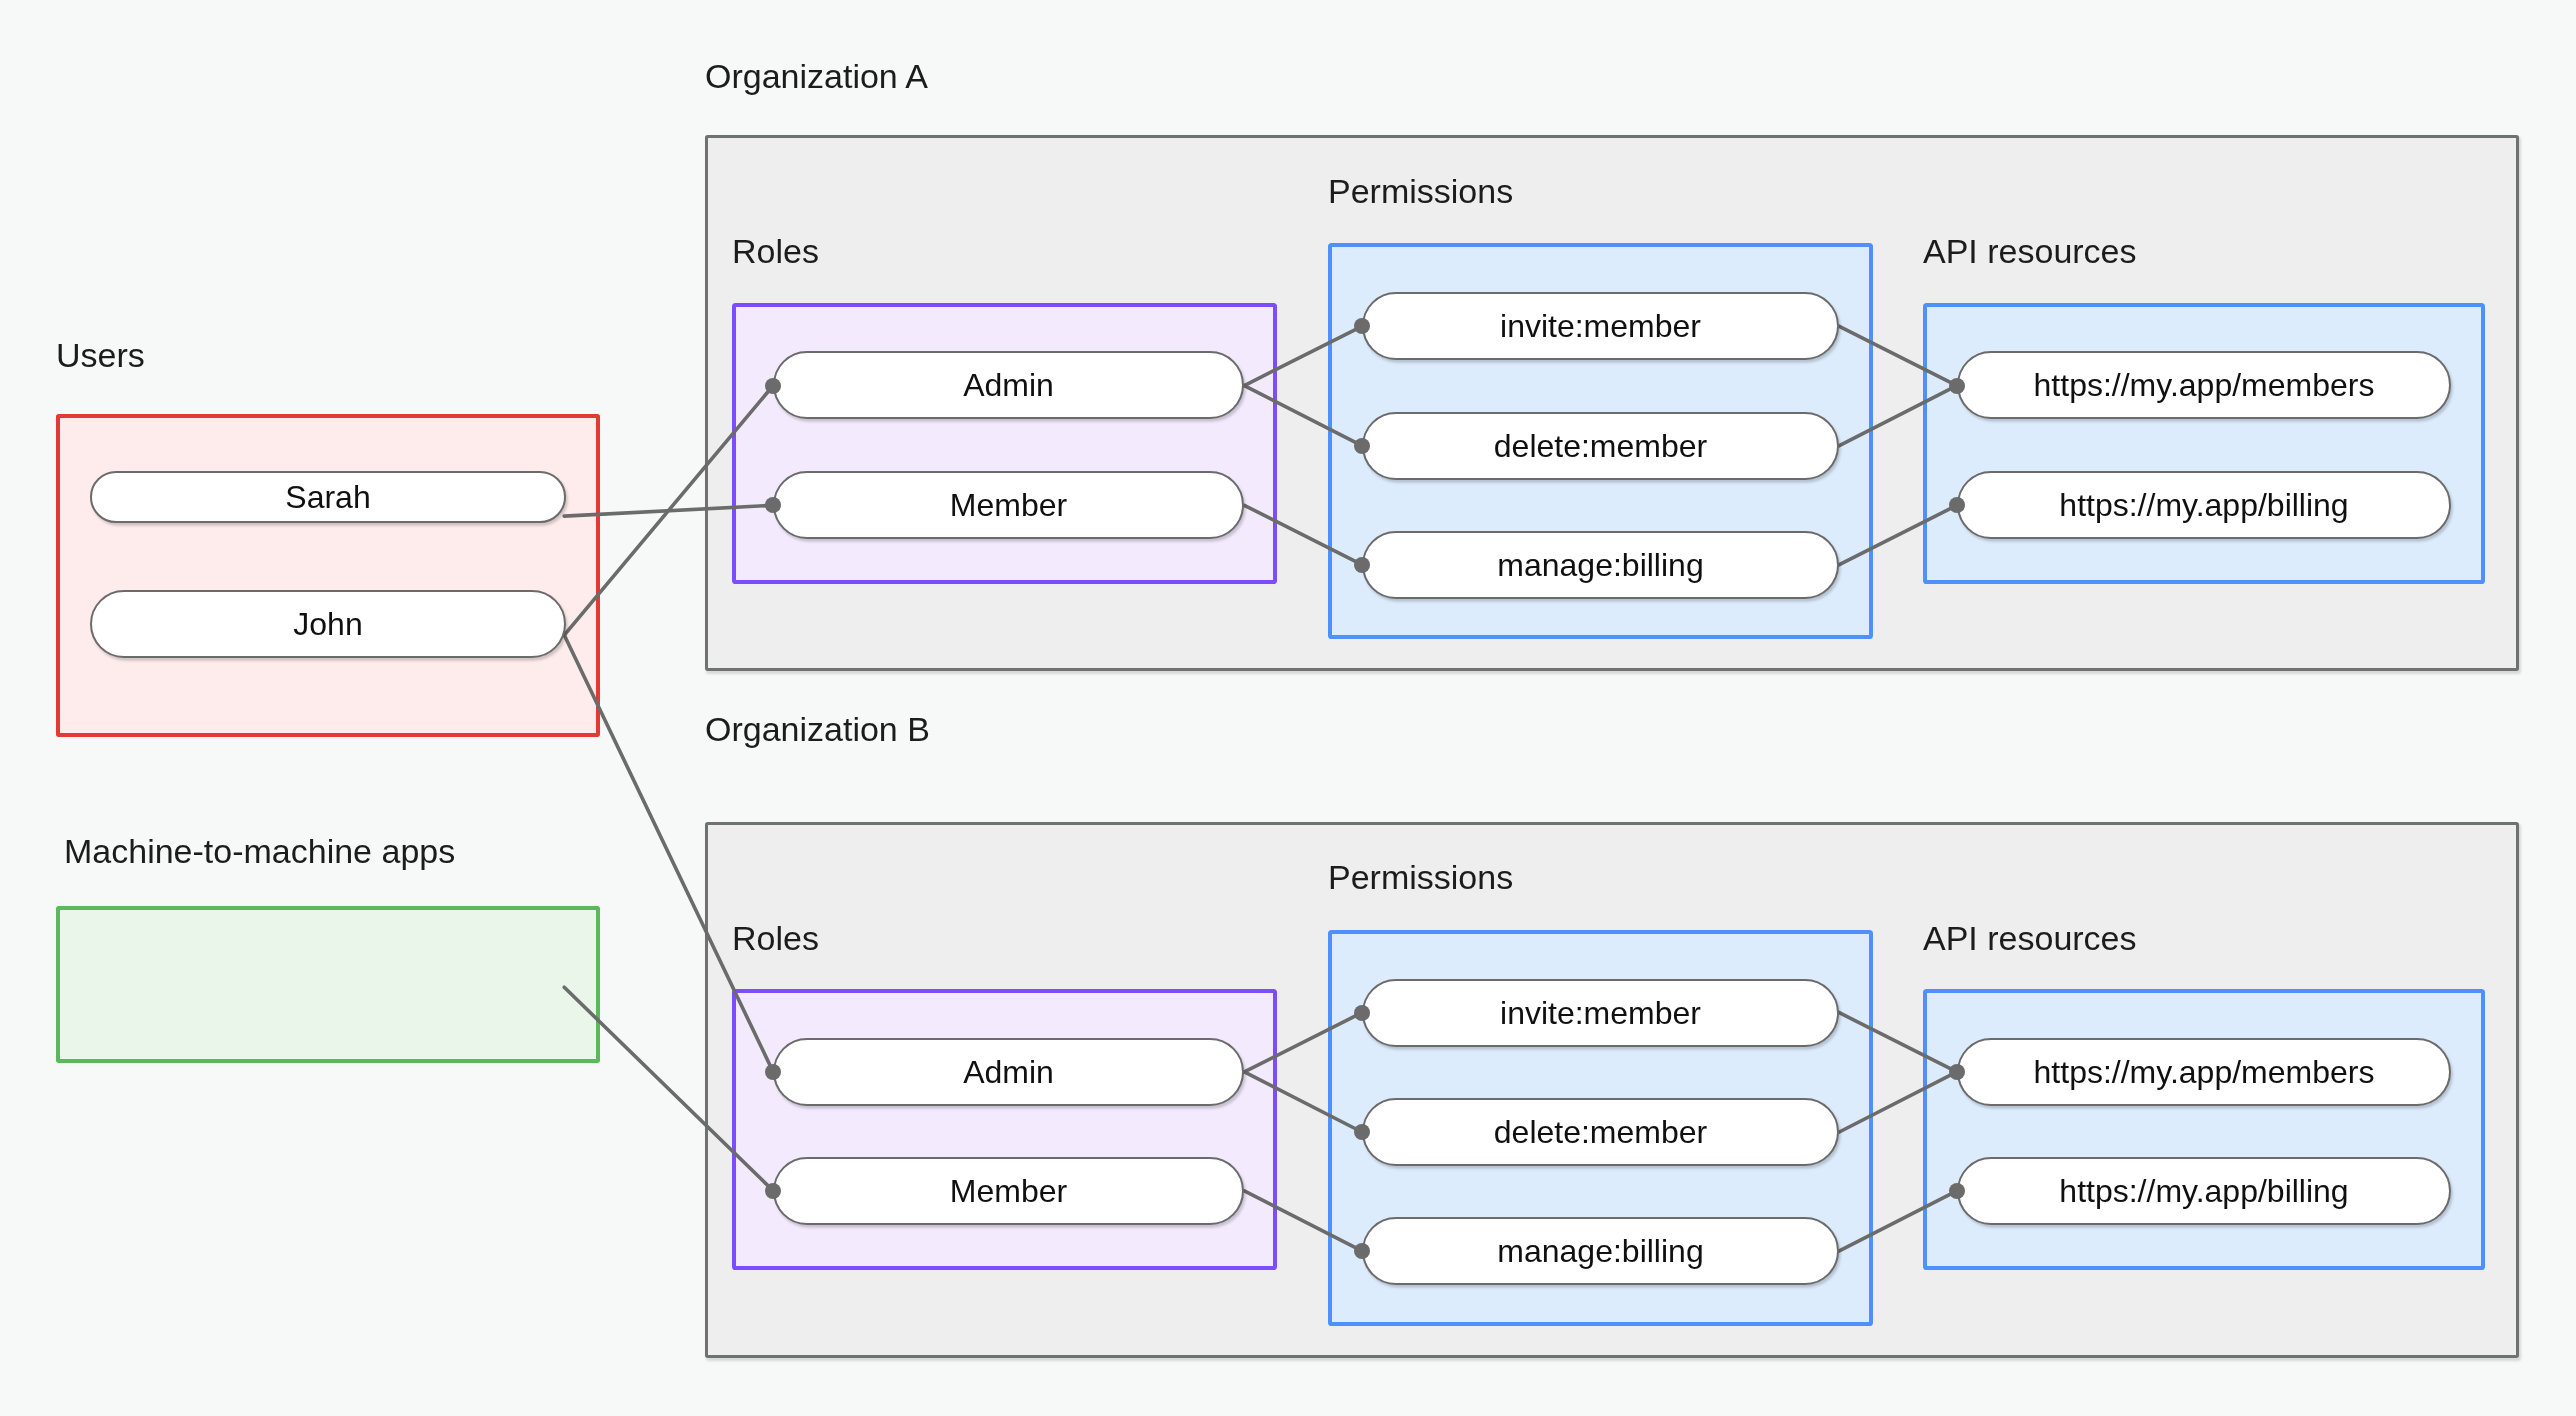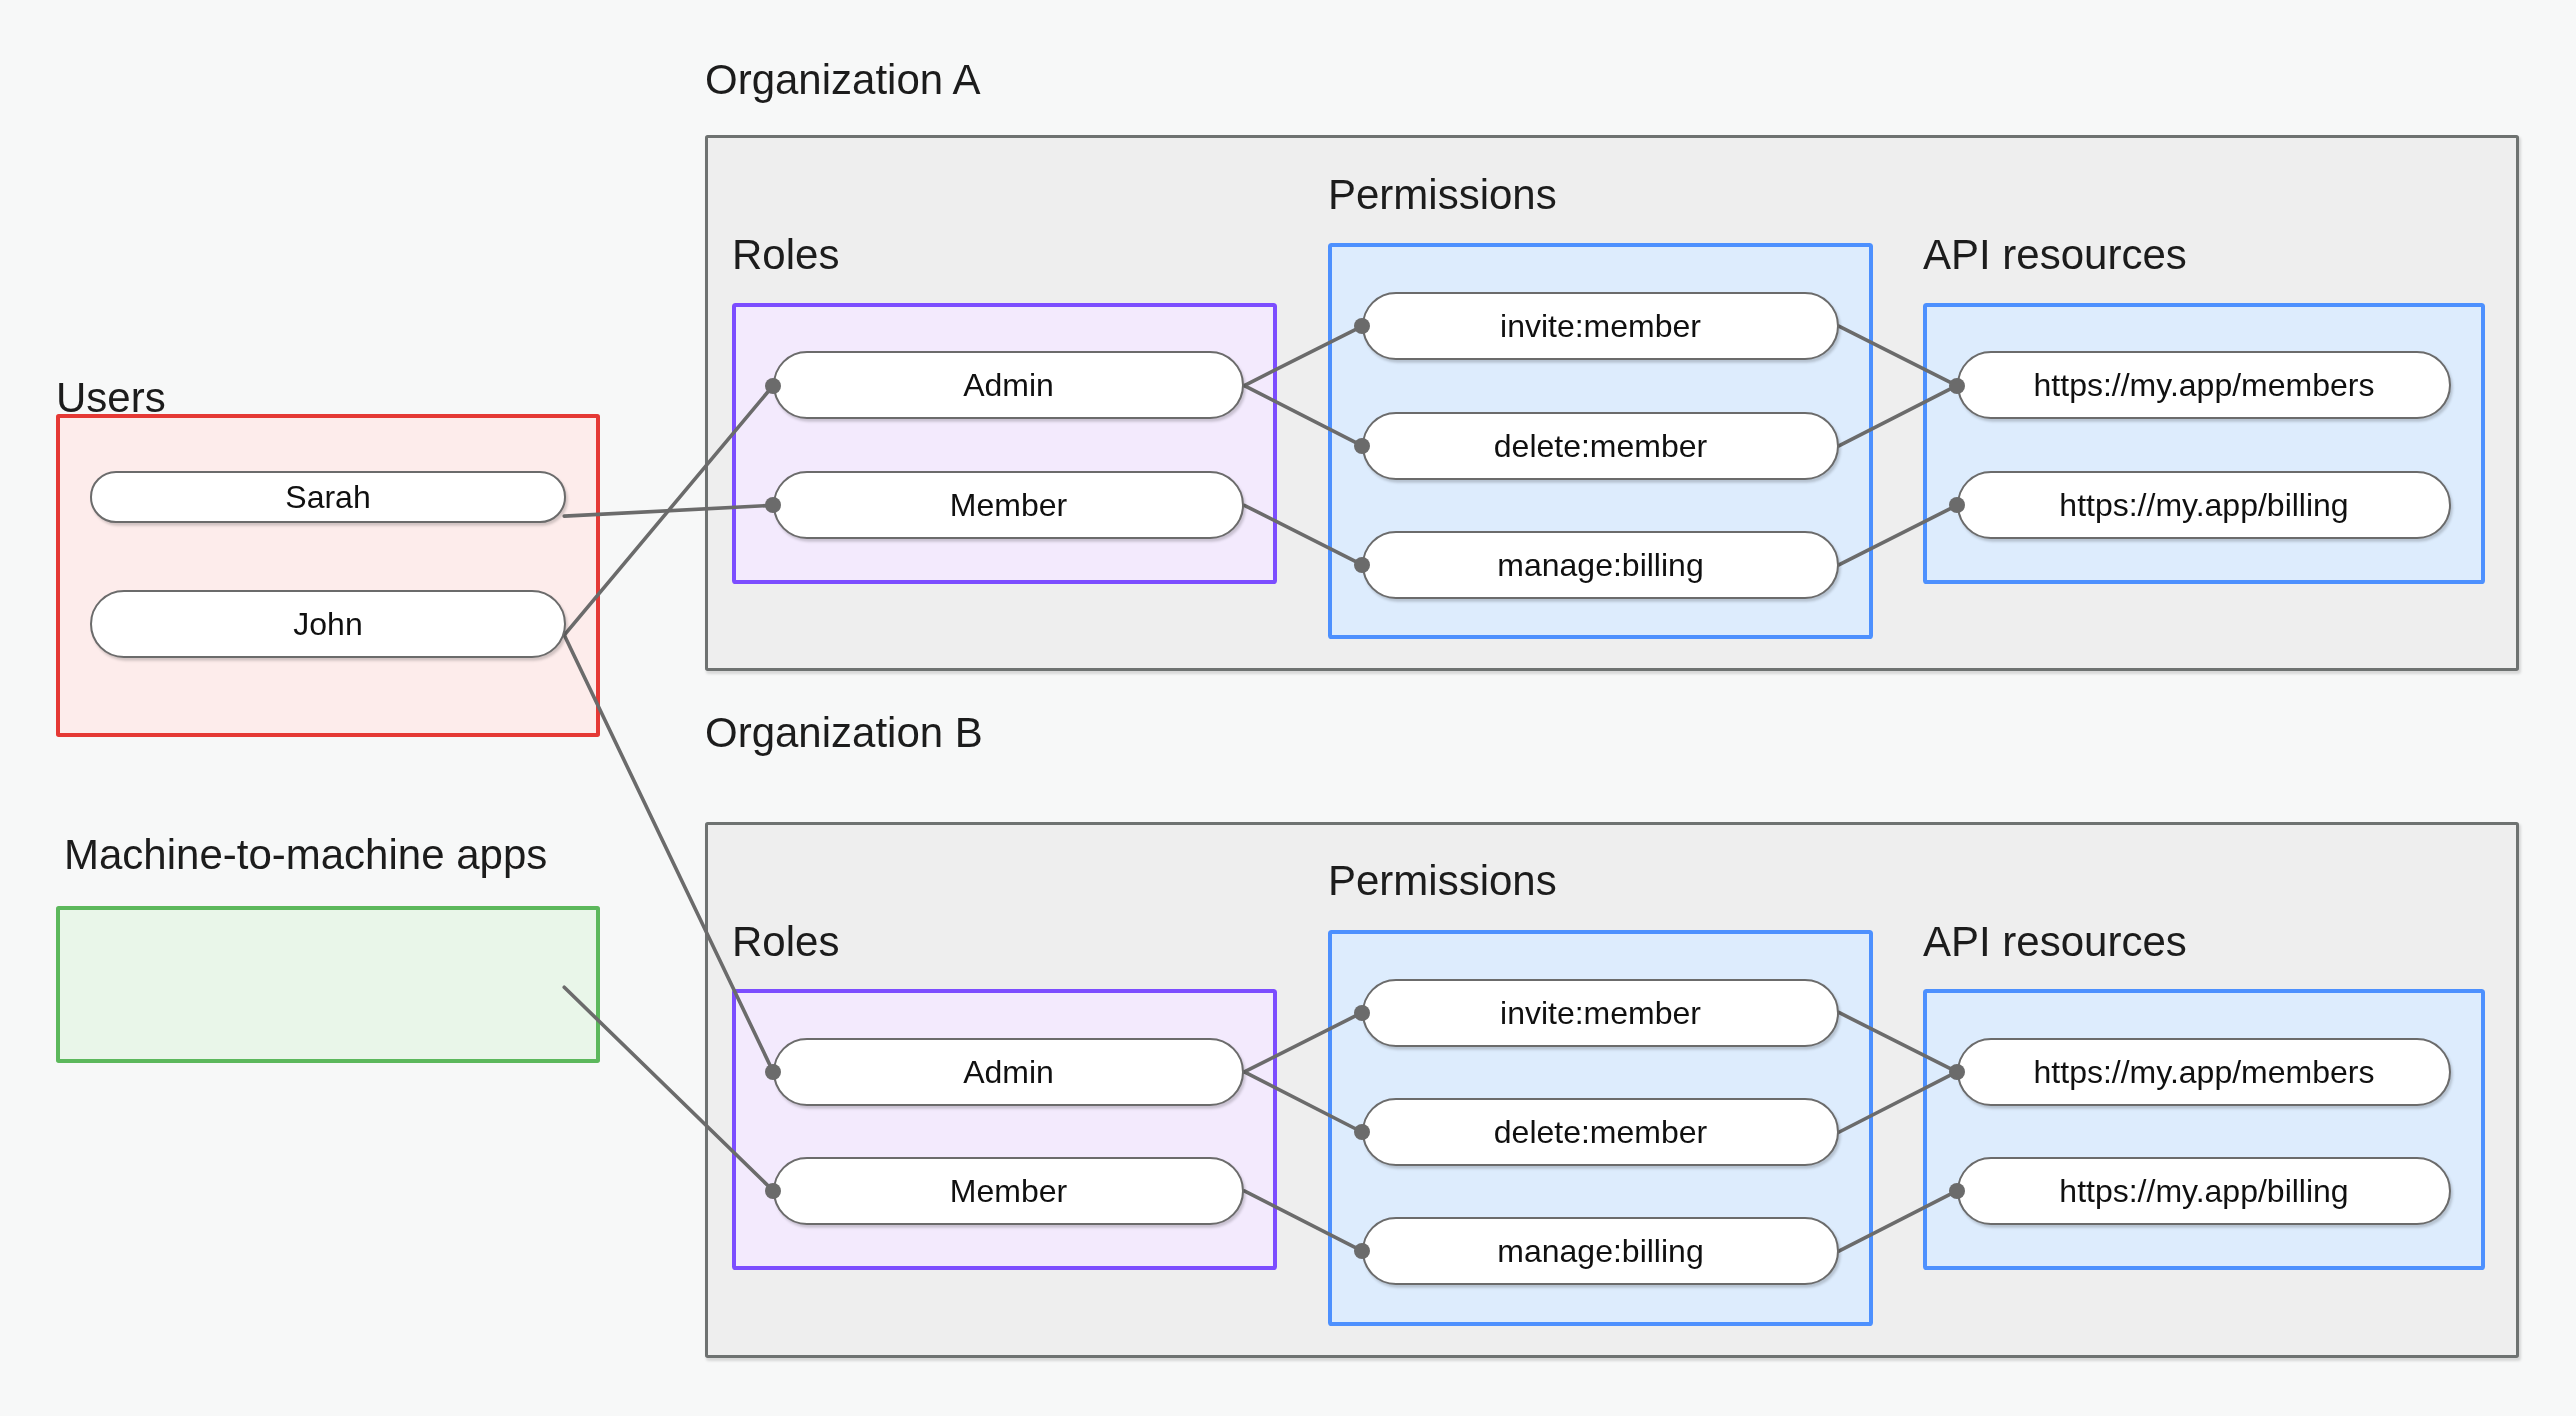--- a/index.html
+++ b/index.html
@@ -11,21 +11,21 @@
     position:relative;
   }
   #stage{position:absolute;left:0;top:0;width:2576px;height:1416px;}
 
   
   #edges{position:absolute;left:0;top:0;width:2576px;height:1416px;z-index:5;pointer-events:none;}
 
   
   .grp-label{
     position:absolute;
-    font-size:42px;
+    font-size:34px;
     color:#1c1c1c;
     line-height:1;
     white-space:nowrap;
     z-index:7;
   }
 
   
   .box{position:absolute;box-sizing:border-box;z-index:2;}
   .org-box{
     border:3.6px solid #6e7271;
@@ -116,21 +116,21 @@
       <line x1="1381" y1="1190" x2="1512" y2="1124"></line>
       <line x1="1381" y1="1190" x2="1512" y2="1257"></line>
       <line x1="1381" y1="1322" x2="1512" y2="1389"></line>
 
       <line x1="2041" y1="1124" x2="2172" y2="1190"></line>
       <line x1="2041" y1="1257" x2="2172" y2="1190"></line>
       <line x1="2041" y1="1389" x2="2172" y2="1322"></line>
     </g>
   </svg>
 
-  <div class="grp-label" style="left:56px;top:338px;margin-top:39px;">Users</div>
+  <div class="grp-label" style="left:56px;top:338px;">Users</div>
   <div class="box users-box" style="left:56px;top:414px;width:544px;height:323px;"></div>
   <div class="pill" style="left:90px;top:471px;width:476px;height:52px;">Sarah</div>
   <div class="pill" style="left:90px;top:590px;width:476px;height:68px;">John</div>
 
   <div class="grp-label" style="left:64px;top:834px;">Machine-to-machine apps</div>
   <div class="box m2m-box" style="left:56px;top:906px;width:544px;height:157px;"></div>
 
   <div class="grp-label" style="left:705px;top:59px;">Organization A</div>
   <div class="box org-box" style="left:705px;top:135px;width:1814px;height:536px;"></div>
 

